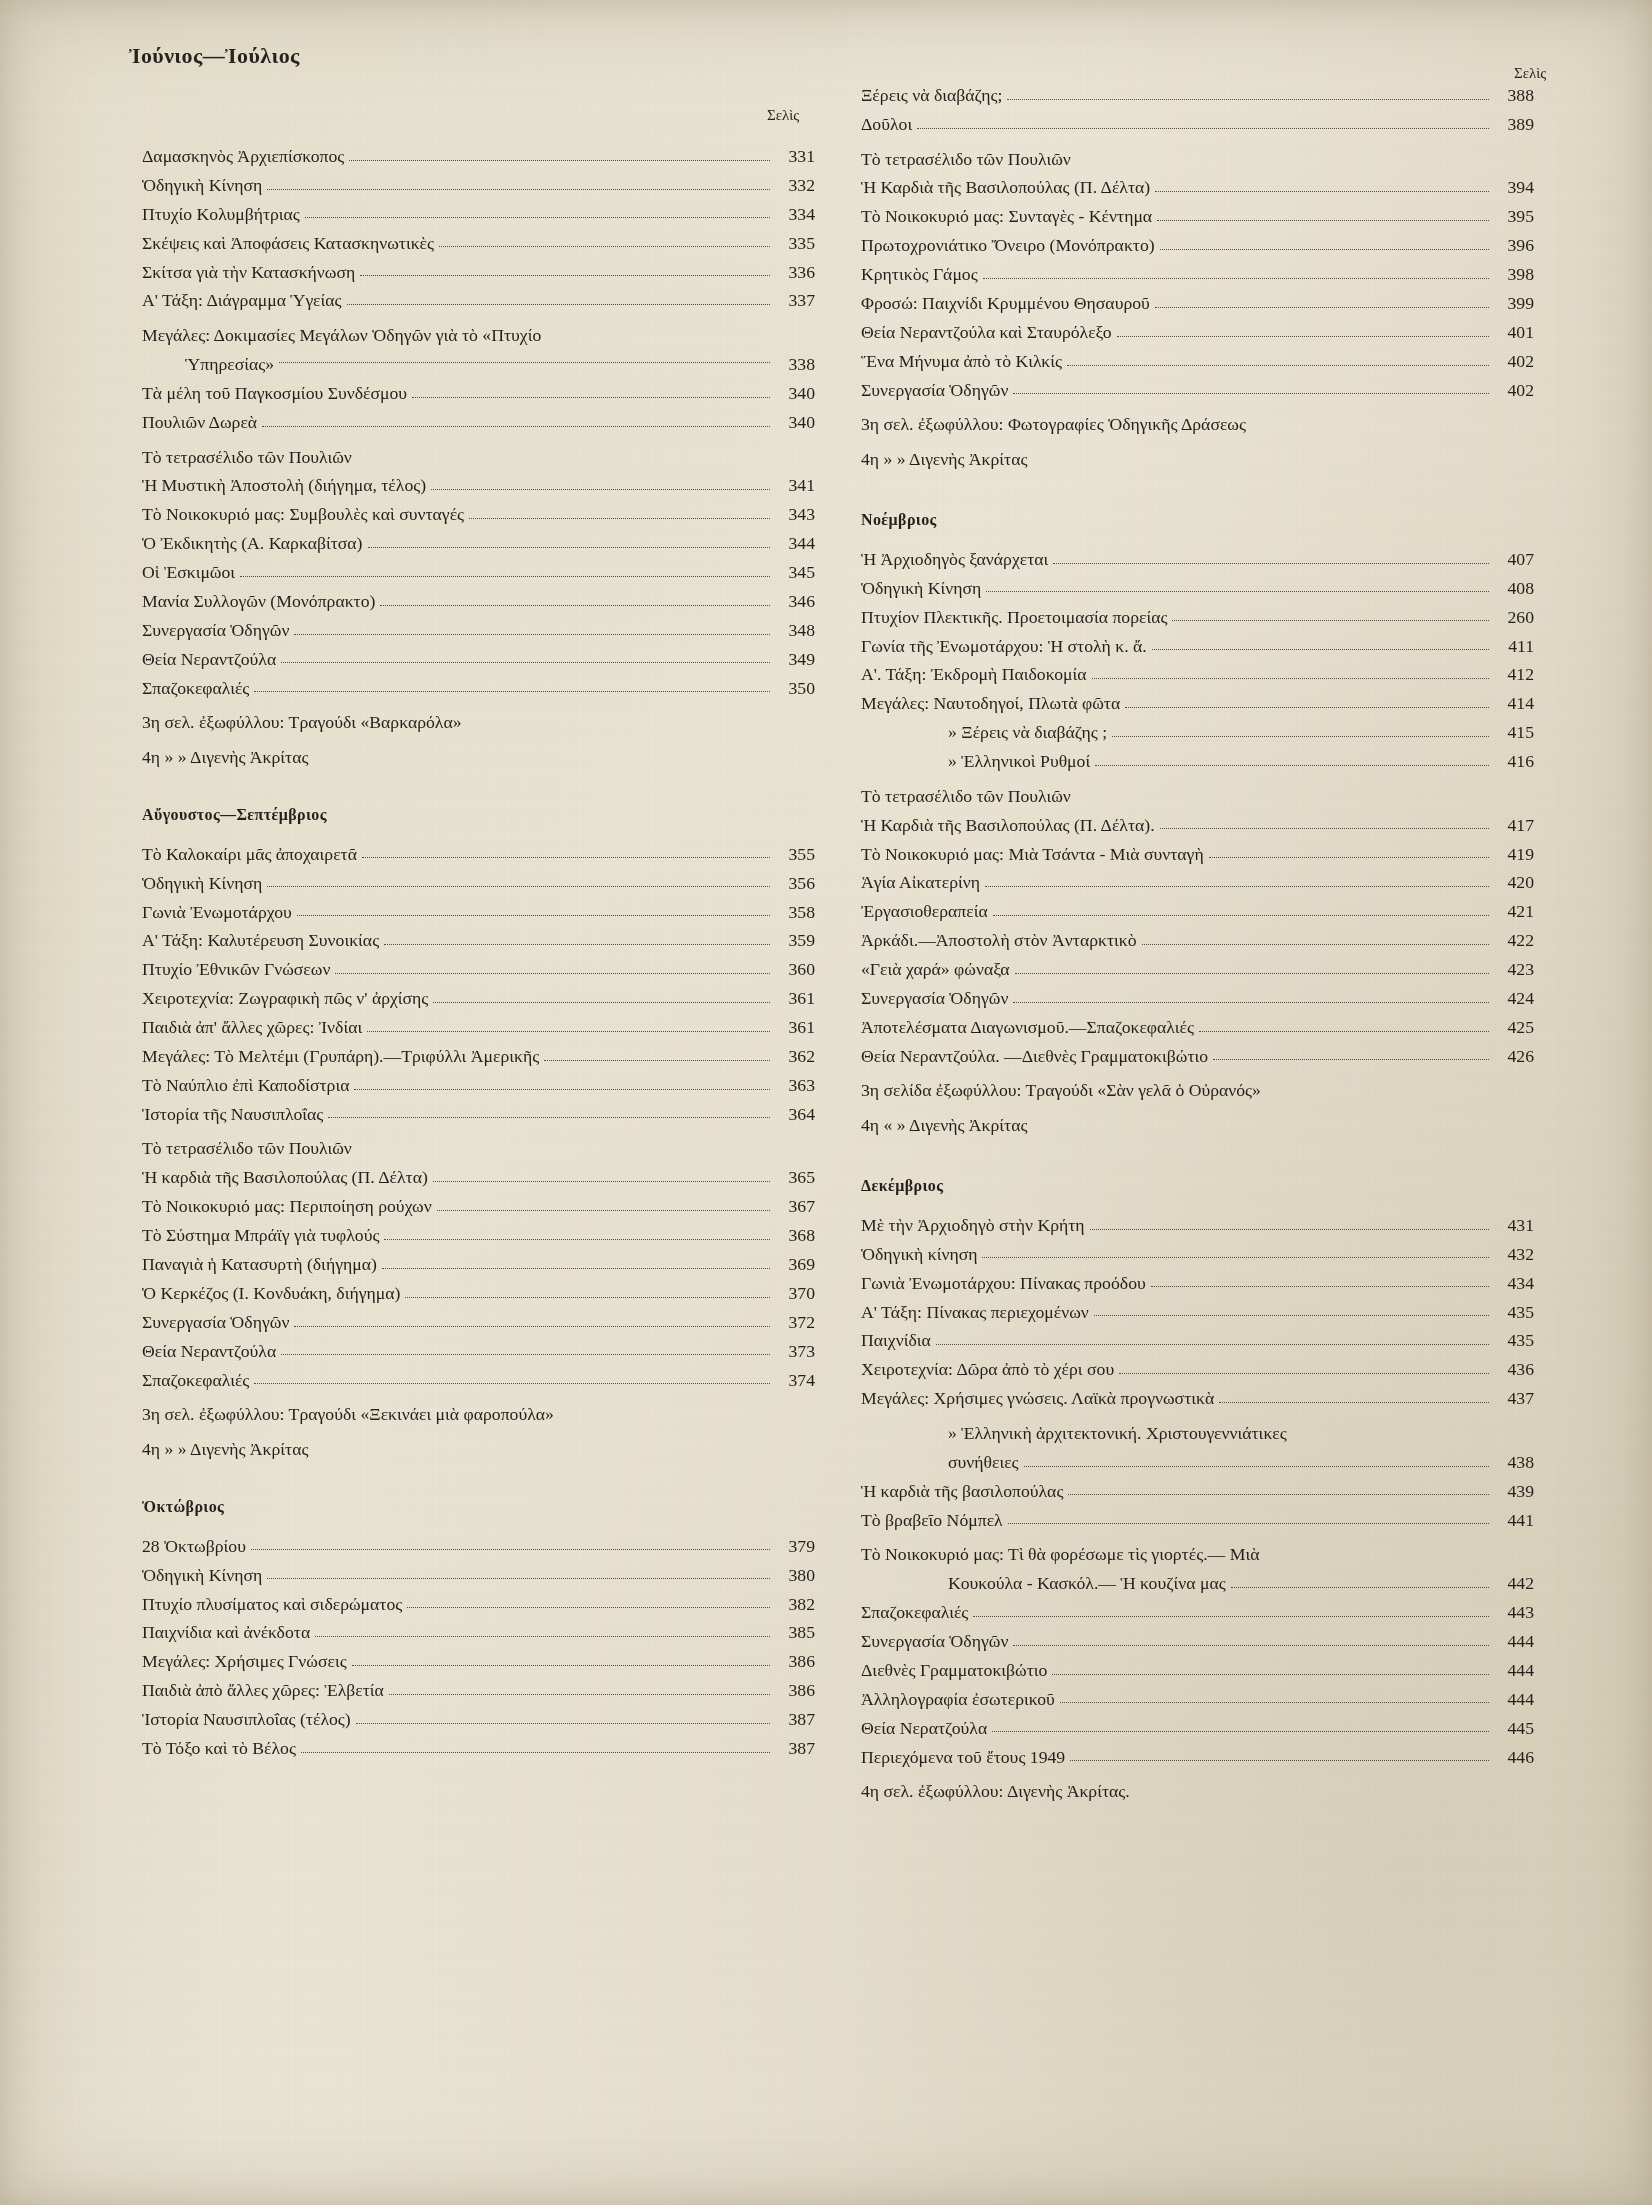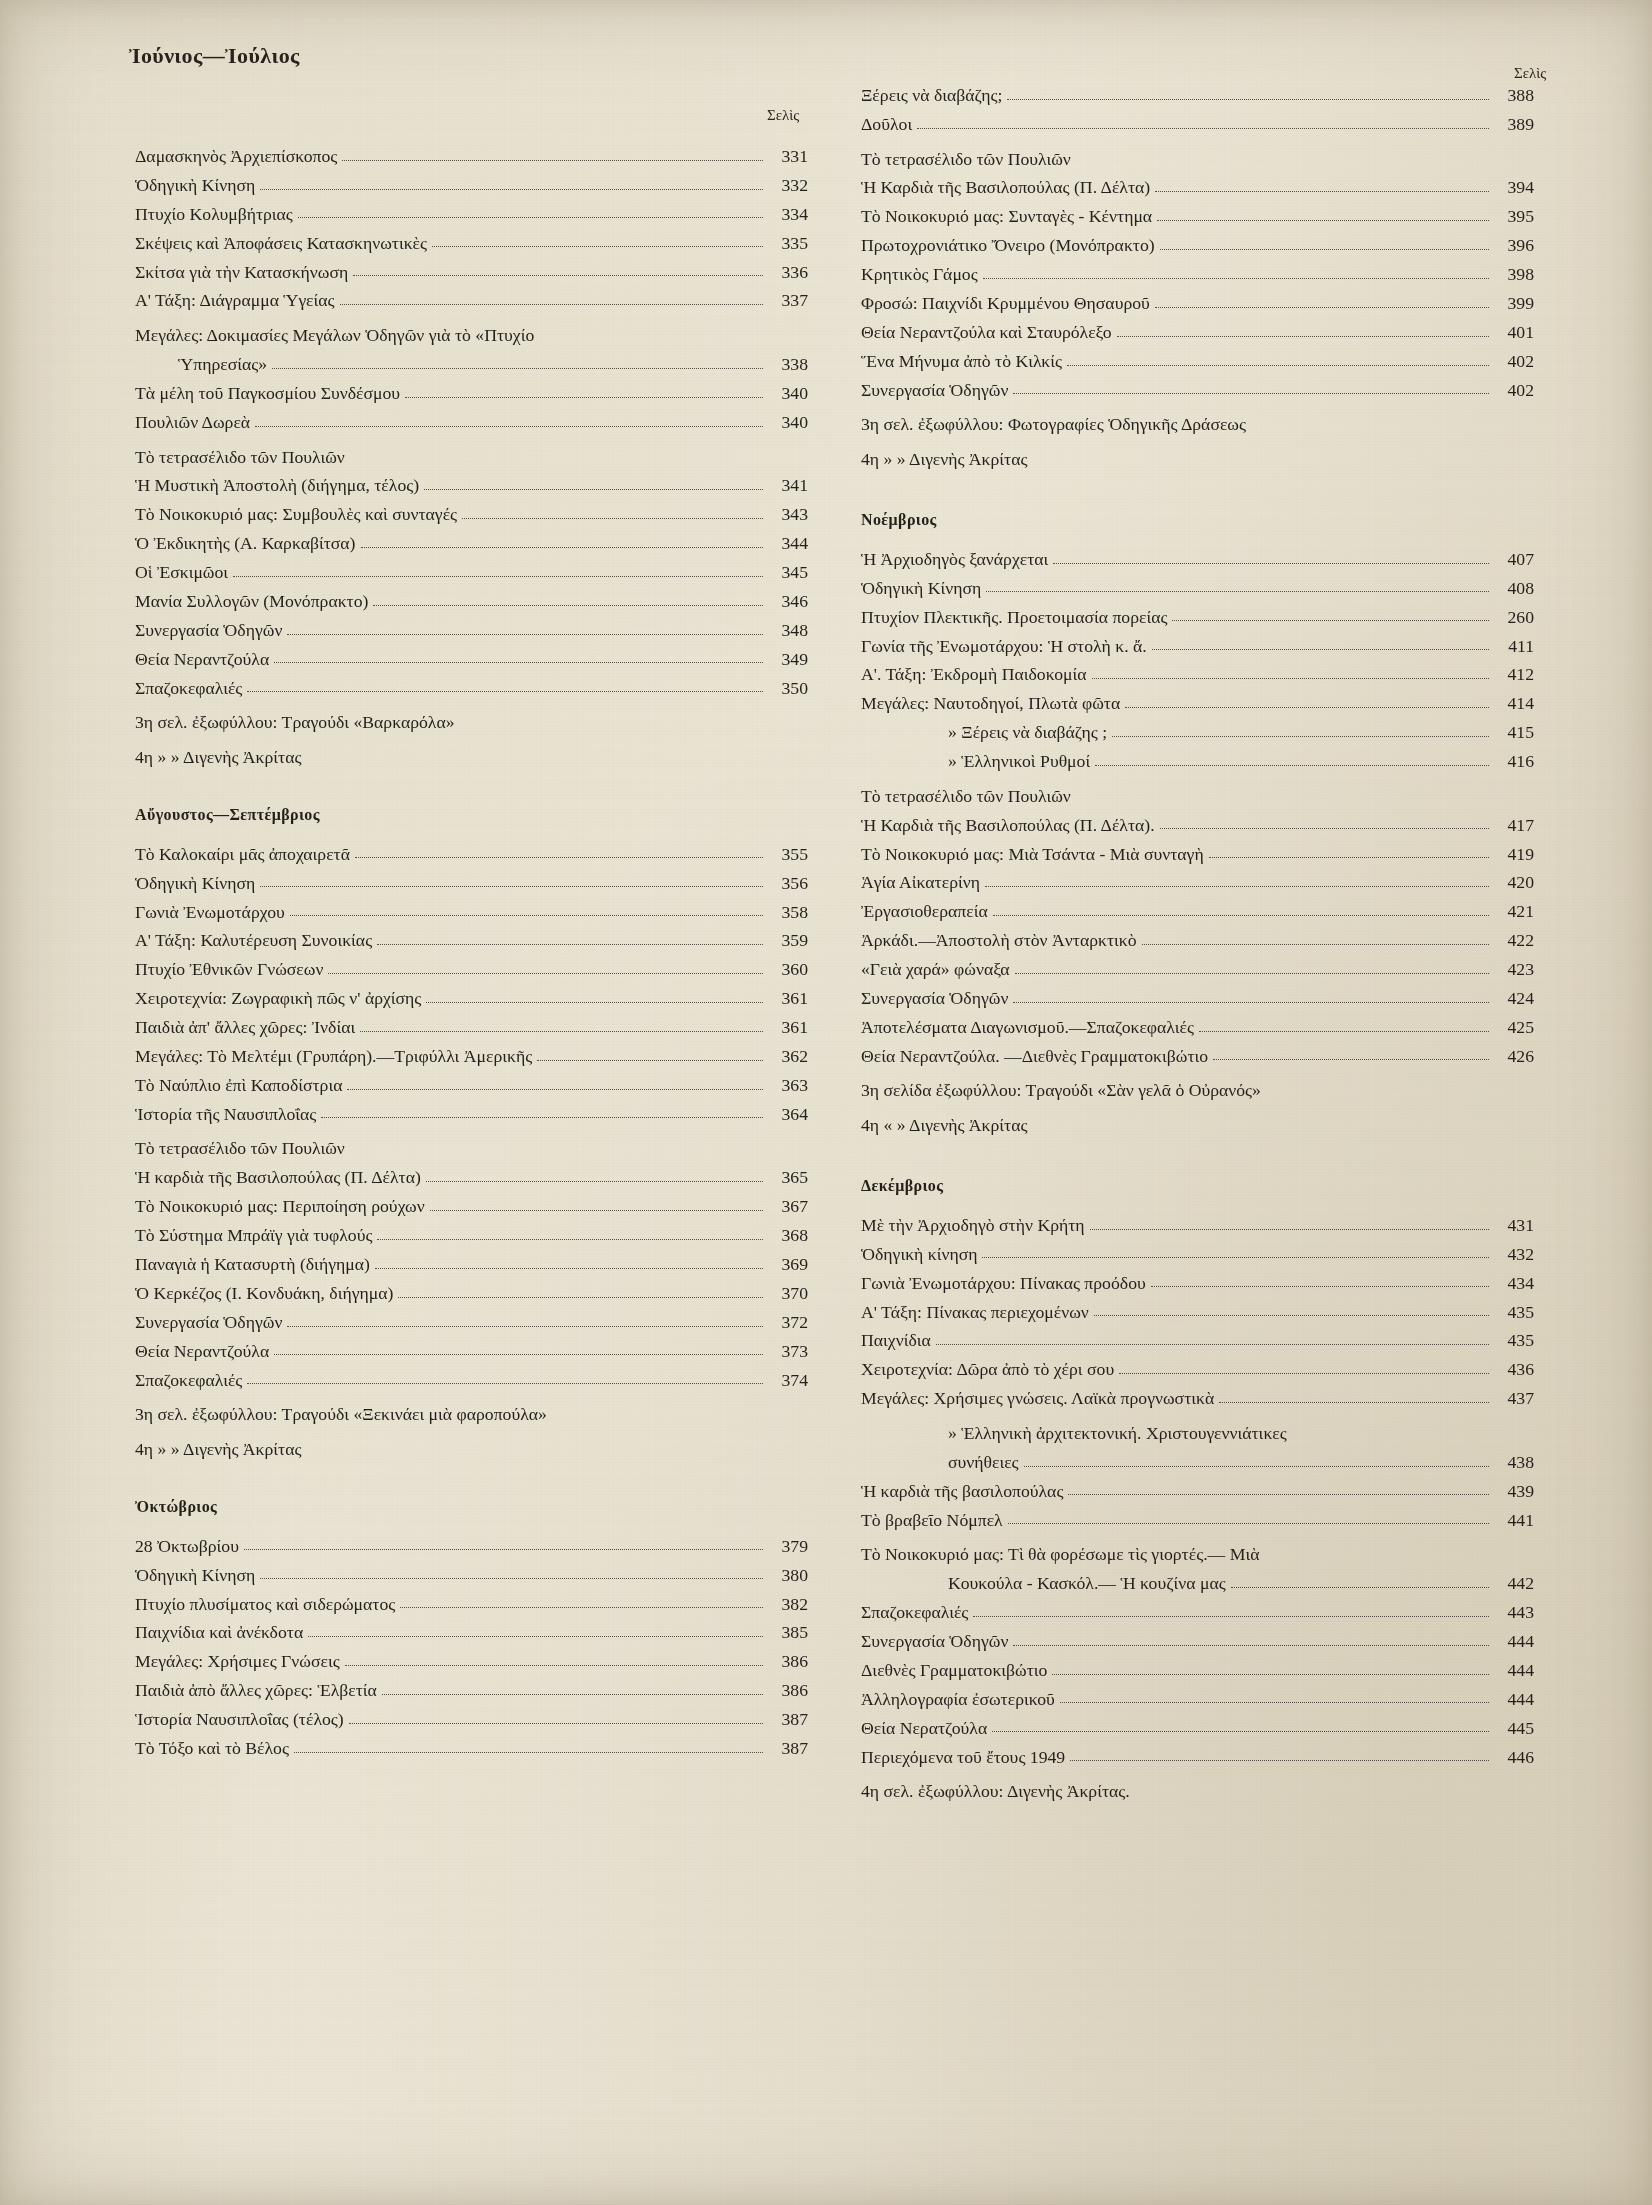--- a/index.html
+++ b/index.html
@@ -55,21 +55,21 @@
     top: 65px;
     left: 1514px;
     font-size: 15px;
   }
 
   .col {
     position: absolute;
     top: 148px;
     width: 673px;
   }
-  .col-left { left: 135px; }
+  .col-left { left: 142px; }
   .col-right { left: 861px; top: 87px; }
 
   .section-title {
     font-size: 16px;
     font-weight: bold;
     margin: 39px 0 22px 0;
     letter-spacing: 0.4px;
   }
   .col-right .section-title { margin-top: 42px; }
 
@@ -95,21 +95,21 @@
   .entry .pg {
     flex: 0 0 auto;
     padding-left: 6.5px;
     min-width: 39px;
     text-align: right;
   }
   .entry.noleader {
     display: block;
     margin-top: 17px;
   }
-  .entry.indent1 { padding-left: 43px; }
+  .entry.indent1 { padding-left: 43px; align-items: center; }
   .entry.indent2 { padding-left: 87px; }
 </style>
 </head>
 <body>
 
 <div class="page">
 
   <div class="running-head">Ἰούνιος—Ἰούλιος</div>
   <div class="page-col-label-left">Σελὶς</div>
   <div class="page-col-label-right">Σελὶς</div>

